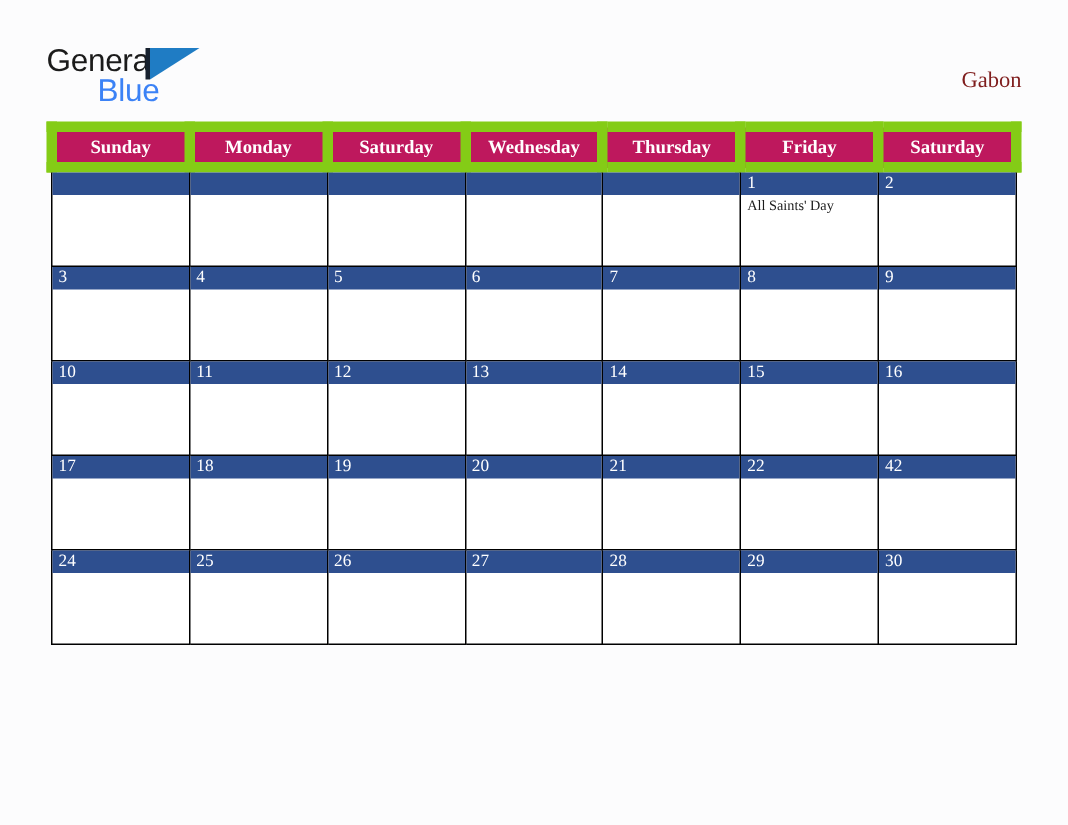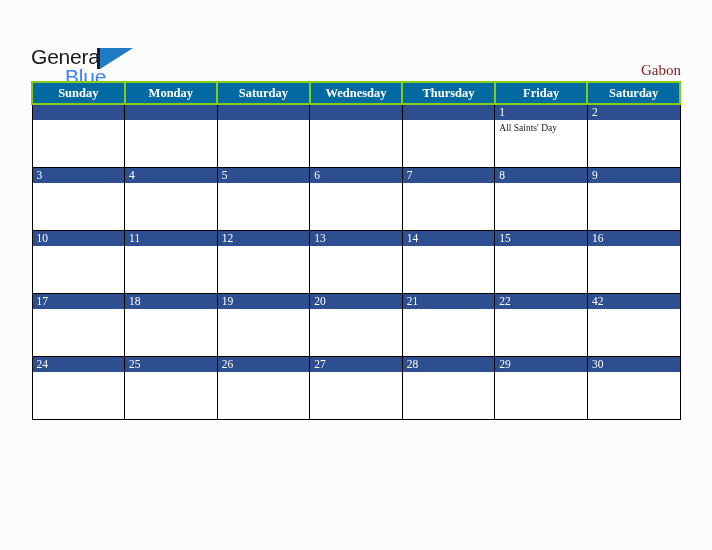--- a/index.html
+++ b/index.html
@@ -12,21 +12,21 @@
     background: #fcfcfd;
     font-family: "Liberation Serif", "DejaVu Serif", serif;
     overflow: hidden;
     position: relative;
   }
 
   
   .page-header {
     position: absolute;
     left: 0;
-    top: 16px;
+    top: 0;
     width: 712px;
     height: 80px;
   }
 
   .brand-logo {
     position: absolute;
     left: 31px;
     top: 30px;
     width: 160px;
     height: 46px;
@@ -106,29 +106,29 @@
   .calendar {
     position: absolute;
     left: 31px;
     top: 81px;
     width: 650px;
     border-collapse: collapse;
     table-layout: fixed;
   }
 
   .weekday-row th {
-    background: #0369a1;
+    background: #be185d;
     color: #ffffff;
     font-size: 12.5px;
     line-height: 20px;
     height: 20px;
     font-weight: bold;
     text-align: center;
     padding: 0;
-    border: 2px solid #84cc16;
+    border: 7px solid #84cc16;
   }
 
   .calendar td {
     padding: 0;
     vertical-align: top;
     border-left: 1px solid #000000;
     border-right: 1px solid #000000;
     border-bottom: 1px solid #000000;
     background: #ffffff;
     height: 62px;

